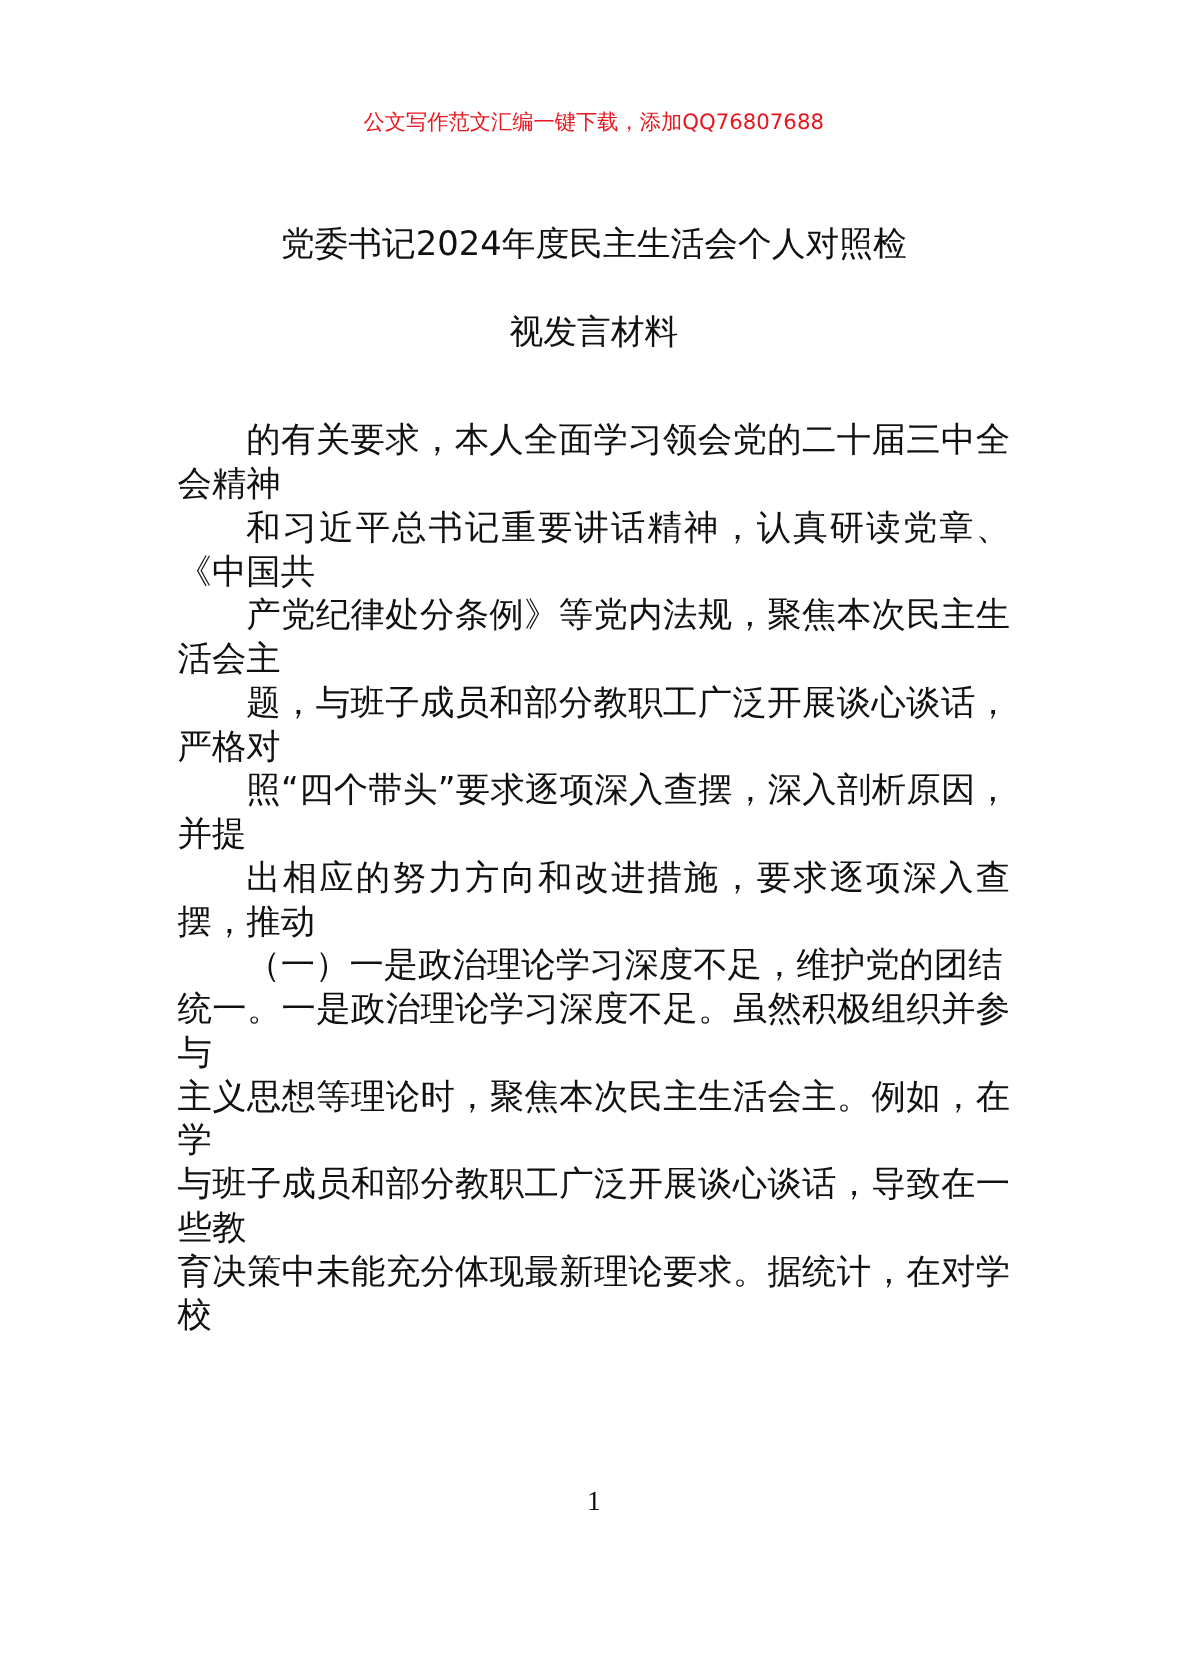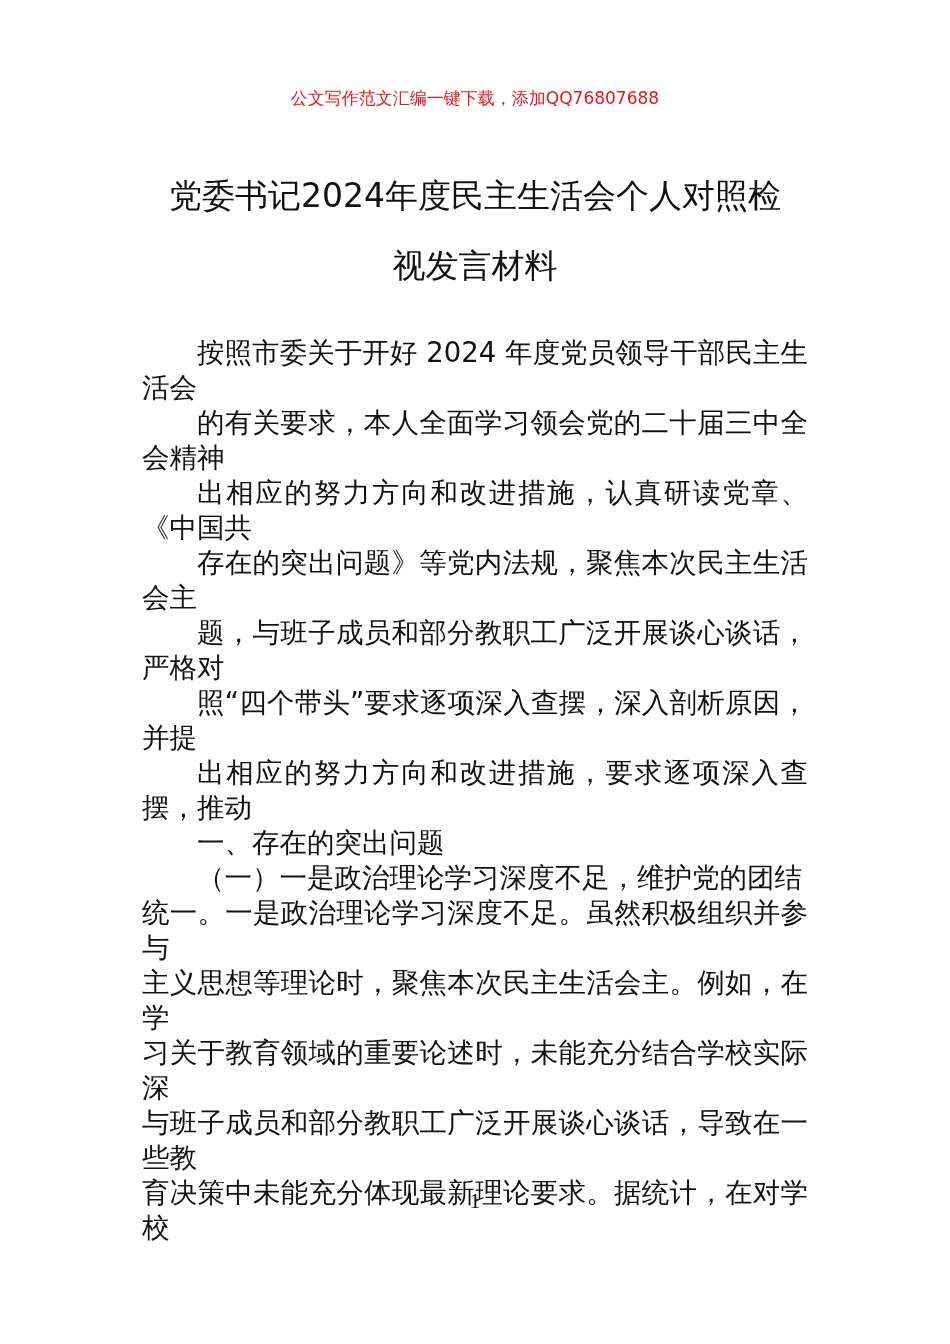--- a/index.html
+++ b/index.html
@@ -31,21 +31,21 @@
       font-size: 17px;
       line-height: 28px;
       color: #e8161e;
       letter-spacing: 0px;
     }
     .title {
       position: absolute;
       left: 110px;
       width: 730px;
       text-align: center;
-      font-size: 33px;
+      font-size: 27px;
       line-height: 70px;
       color: #111111;
       top: 161px;
     }
     .title .line {
       display: block;
       white-space: nowrap;
     }
     .body-text {
       position: absolute;
@@ -88,34 +88,31 @@
 
   <div class="watermark">公文写作范文汇编一键下载，添加QQ76807688</div>
 
   <div class="title">
     <span class="line">党委书记2024年度民主生活会个人对照检</span>
     <span class="line">视发言材料</span>
   </div>
 
   <div class="body-text">
     <div class="para indent">
-      <div>按照市委关于开好 2024 年度党员领导干部民主生活会</div>
       <div>的有关要求，本人全面学习领会党的二十届三中全会精神</div>
-      <div>出相应的努力方向和改进措施，认真研读党章、《中国共</div>
-      <div>存在的突出问题》等党内法规，聚焦本次民主生活会主</div>
+      <div>和习近平总书记重要讲话精神，认真研读党章、《中国共</div>
+      <div>产党纪律处分条例》等党内法规，聚焦本次民主生活会主</div>
       <div>题，与班子成员和部分教职工广泛开展谈心谈话，严格对</div>
       <div>照“四个带头”要求逐项深入查摆，深入剖析原因，并提</div>
       <div>出相应的努力方向和改进措施，要求逐项深入查摆，推动</div>
     </div>
-    <div class="heading">一、存在的突出问题</div>
     <div class="para">
       <div style="text-indent:55px">（一）一是政治理论学习深度不足，维护党的团结</div>
       <div>统一。一是政治理论学习深度不足。虽然积极组织并参与</div>
       <div>主义思想等理论时，聚焦本次民主生活会主。例如，在学</div>
-      <div>习关于教育领域的重要论述时，未能充分结合学校实际深</div>
       <div>与班子成员和部分教职工广泛开展谈心谈话，导致在一些教</div>
       <div>育决策中未能充分体现最新理论要求。据统计，在对学校</div>
 
     </div>
   </div>
 
   <div class="page-number">1</div>
 
 </div>
 

